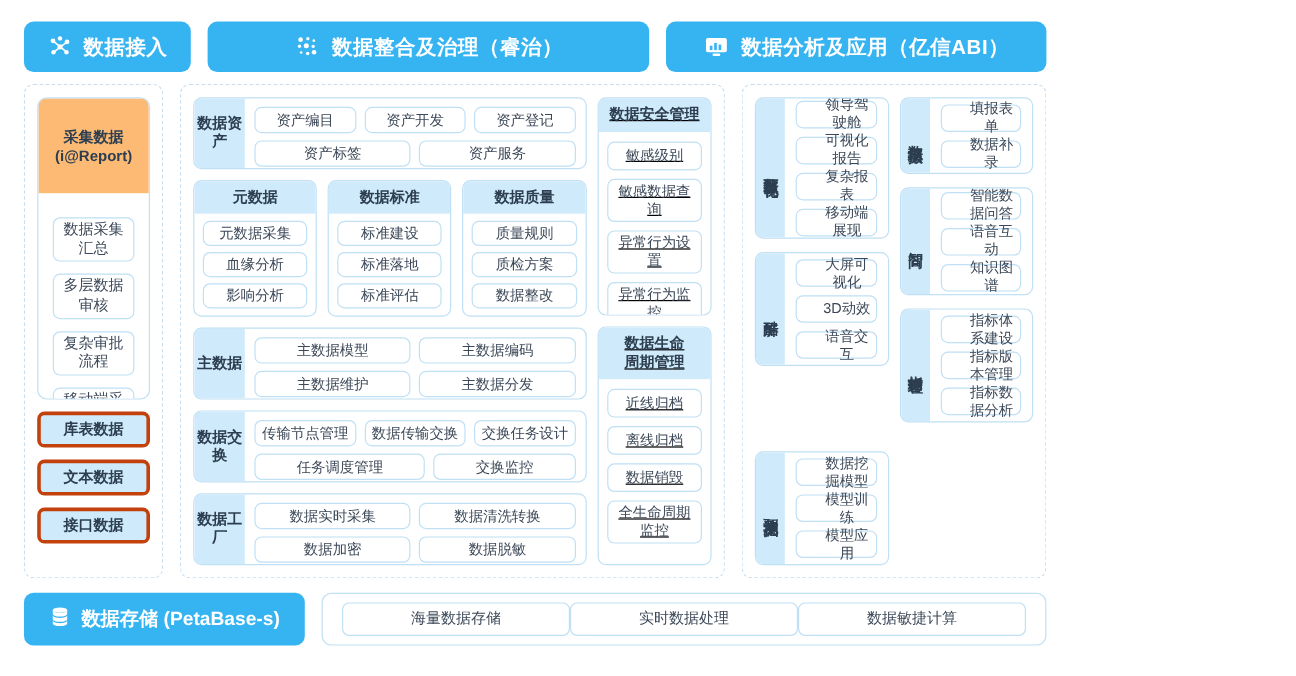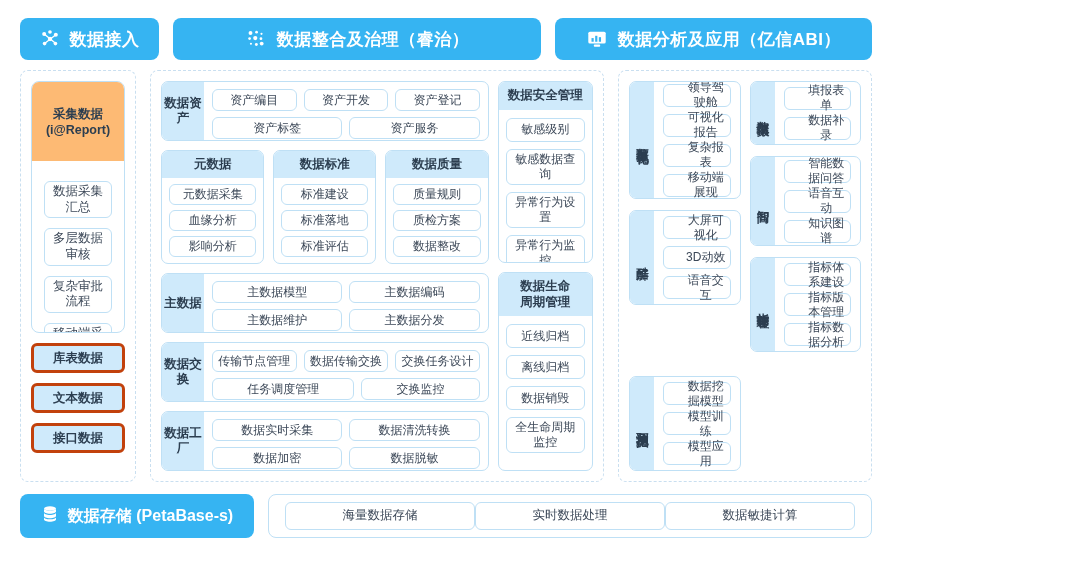--- a/index.html
+++ b/index.html
@@ -129,21 +129,21 @@
   }
   .mini-body { flex:1; display:flex; flex-direction:column; gap: 5px; padding: 6px 7px; }
   .mini-body .pill { min-height: 21px; }
 
   
   .tall-card {
     border: 1px solid #bfe0f5;
     border-radius: 7px;
     background:#fff;
     overflow:hidden;
-    display:flex; flex-direction:column;
+    display:flex; flex-direction:column;text-decoration:underline;
   }
   .tall-card.sec { height: 182px; }
   .tall-card.life { flex: 1; }
   .tall-head {
     background: #cfeafb; color:#2c3e50;
     font-size: 12.5px; font-weight:bold;
     text-align:center; padding: 6px 2px; line-height:1.25;
   }
   .tall-body { flex:1; display:flex; flex-direction:column; gap: 7px; padding: 8px 7px; }
   .tall-body .pill { min-height: 24px; flex: 0 0 auto; }

